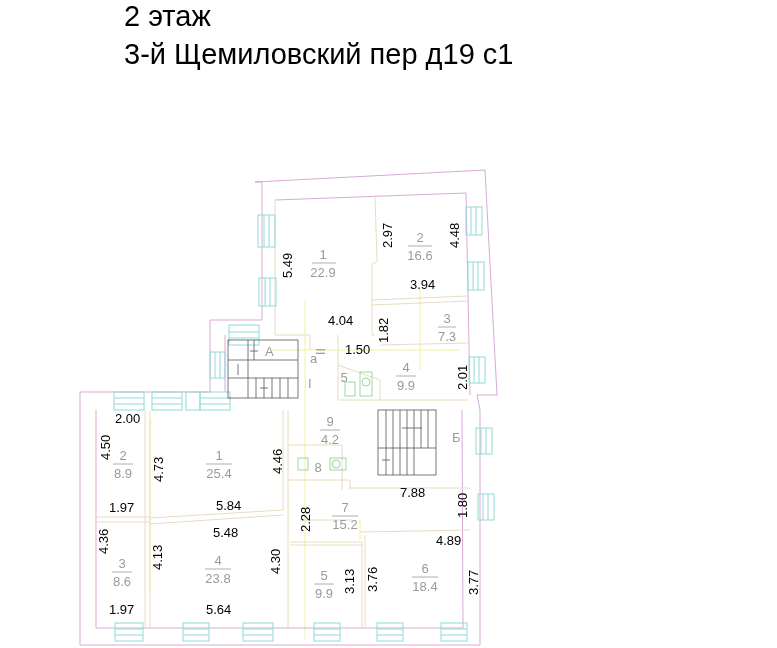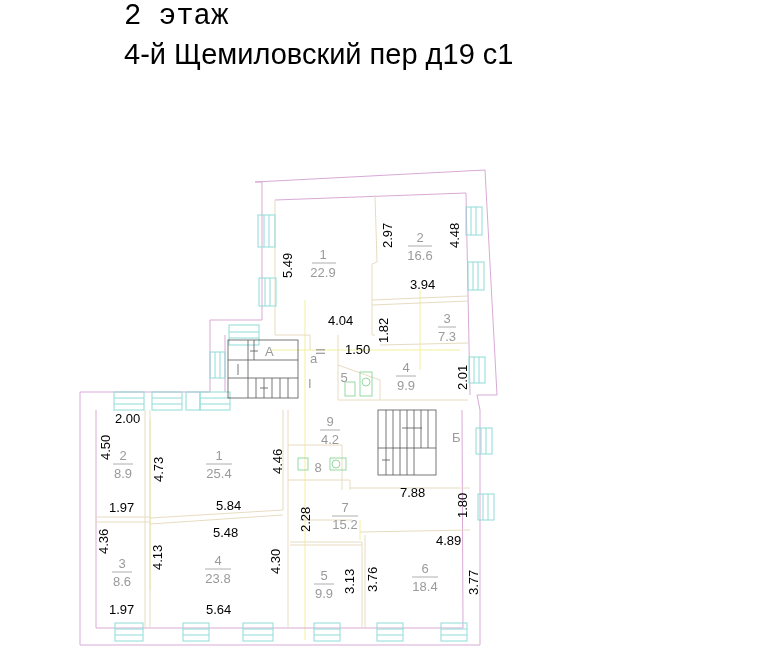--- a/index.html
+++ b/index.html
@@ -1,33 +1,33 @@
 <!DOCTYPE html>
 <html><head>
 <meta charset="utf-8">
 <style>
   html, body { margin:0; padding:0; background:#ffffff; }
   body { width:777px; height:648px; position:relative; overflow:hidden; font-family:"Liberation Sans", sans-serif; }
   .title { position:absolute; left:124px; color:#000; font-family:"Liberation Sans", sans-serif; white-space:nowrap; }
-  #t1 { top:0px; font-size:29px;font-family:Liberation Mono, monospace; }
+  #t1 { top:0px; font-size:29px; }
   #t2 { top:38px; font-size:29px; }
   svg { position:absolute; left:0; top:0; }
   .dim { font-family:"Liberation Sans", sans-serif; font-size:13px; fill:#000; }
   .rn { font-family:"Liberation Sans", sans-serif; font-size:13px; fill:#9a9a9a; }
   .wall { fill:none; stroke:#d9a9d6; stroke-width:1; }
   .inner { fill:none; stroke:#e6dcc0; stroke-width:1; }
   .win { fill:none; stroke:#8fdcd8; stroke-width:1; }
   .stair { fill:none; stroke:#555; stroke-width:0.8; }
   .yl { stroke:#f3ef9a; stroke-width:1; }
 </style>
 </head>
 <body>
 
 <div class="title" id="t1">2 этаж</div>
-<div class="title" id="t2">4-й Щемиловский пер д19 с1</div>
+<div class="title" id="t2">3-й Щемиловский пер д19 с1</div>
 
 <svg width="777" height="648" viewBox="0 0 777 648">
 
   <g>
     <line class="yl" x1="305" y1="300" x2="305" y2="640"></line>
     <line class="yl" x1="150" y1="590" x2="150" y2="420"></line>
     <line class="yl" x1="420" y1="290" x2="420" y2="370"></line>
     <line class="yl" x1="270" y1="350" x2="460" y2="350"></line>
     <line class="yl" x1="360" y1="520" x2="360" y2="540"></line>
   </g>

